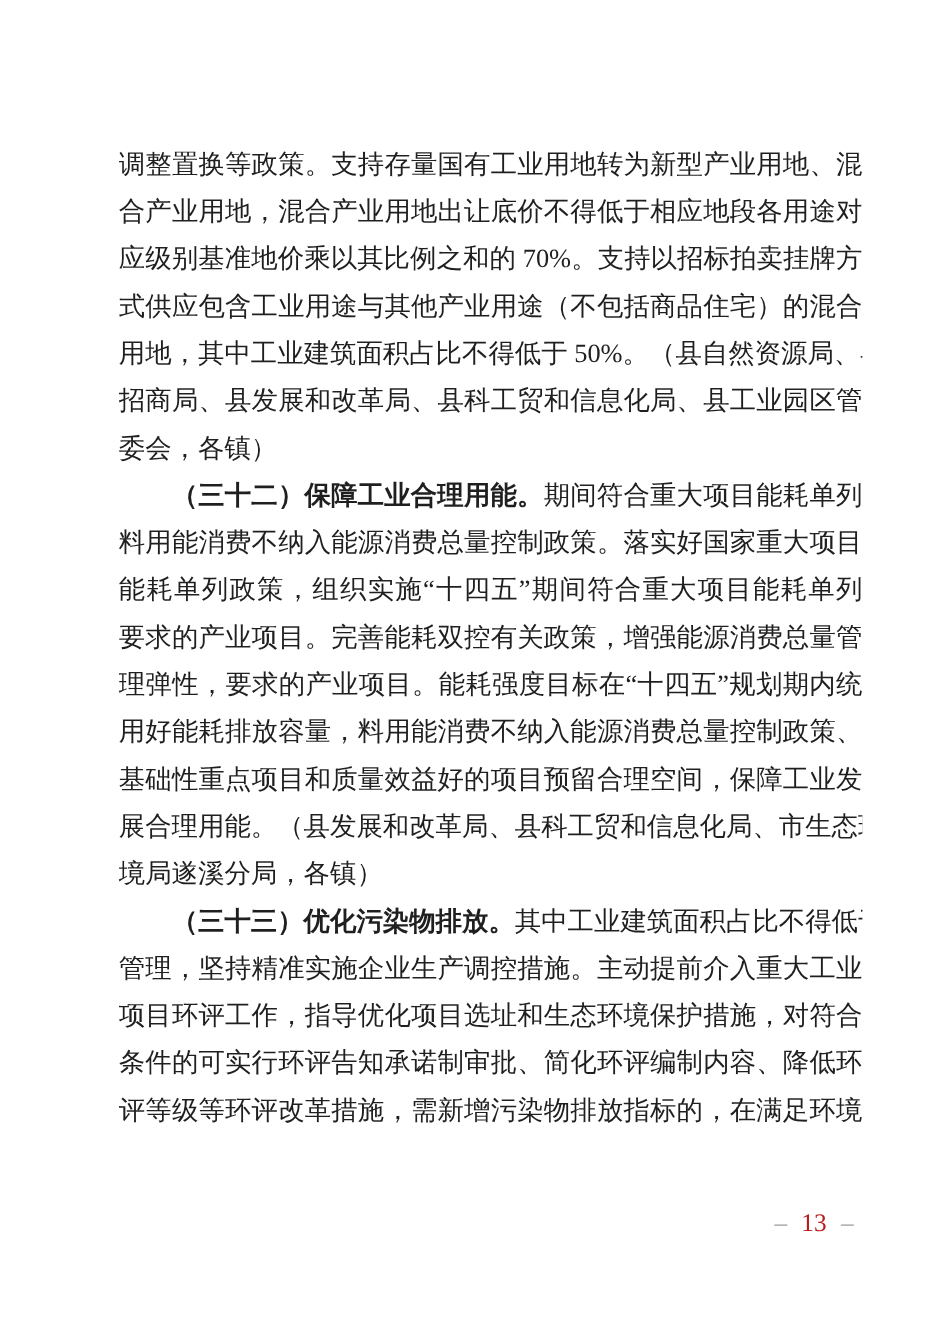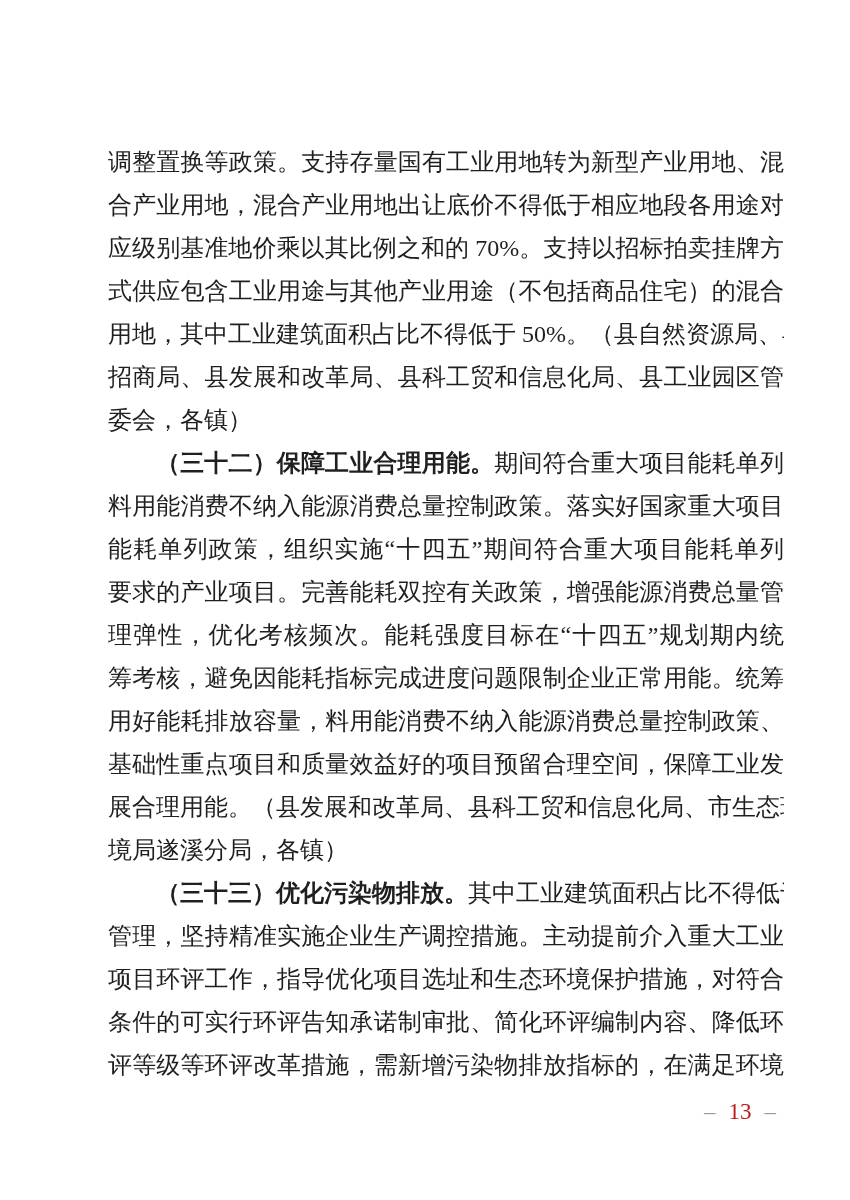--- a/index.html
+++ b/index.html
@@ -11,21 +11,21 @@
   .page {
     position: relative;
     width: 850px;
     height: 1200px;
     background: #ffffff;
     overflow: hidden;
   }
   .body-text {
     position: absolute;
     left: 108px;
-    top: 141px;
+    top: 129px;
     width: 676px;
     color: #1f1f1f;
     font-size: 24px;
   }
   .line {
     height: 43px;
     line-height: 43px;
     text-align: justify;
     text-align-last: justify;
     text-justify: inter-character;
@@ -69,22 +69,21 @@
       <div class="line"><span>合产业用地，混合产业用地出让底价不得低于相应地段各用途对</span></div>
       <div class="line"><span>应级别基准地价乘以其比例之和的 70%。支持以招标拍卖挂牌方</span></div>
       <div class="line"><span>式供应包含工业用途与其他产业用途（不包括商品住宅）的混合</span></div>
       <div class="line"><span>用地，其中工业建筑面积占比不得低于 50%。（县自然资源局、县</span></div>
       <div class="line"><span>招商局、县发展和改革局、县科工贸和信息化局、县工业园区管</span></div>
       <div class="line short"><span>委会，各镇）</span></div>
       <div class="line indent"><span class="kai">（三十二）保障工业合理用能。</span><span>期间符合重大项目能耗单列</span></div>
       <div class="line"><span>料用能消费不纳入能源消费总量控制政策。落实好国家重大项目</span></div>
       <div class="line"><span>能耗单列政策，组织实施“十四五”期间符合重大项目能耗单列</span></div>
       <div class="line"><span>要求的产业项目。完善能耗双控有关政策，增强能源消费总量管</span></div>
-      <div class="line"><span>理弹性，优化考核频次。能耗强度目标在“十四五”规划期内统</span></div>
-      <div class="line"><span>筹考核，避免因能耗指标完成进度问题限制企业正常用能。统筹</span></div>
+      <div class="line"><span>理弹性，要求的产业项目。能耗强度目标在“十四五”规划期内统</span></div>
       <div class="line"><span>用好能耗排放容量，料用能消费不纳入能源消费总量控制政策、</span></div>
       <div class="line"><span>基础性重点项目和质量效益好的项目预留合理空间，保障工业发</span></div>
       <div class="line"><span>展合理用能。（县发展和改革局、县科工贸和信息化局、市生态环</span></div>
       <div class="line short"><span>境局遂溪分局，各镇）</span></div>
       <div class="line indent"><span class="kai">（三十三）优化污染物排放。</span><span>其中工业建筑面积占比不得低于</span></div>
       <div class="line"><span>管理，坚持精准实施企业生产调控措施。主动提前介入重大工业</span></div>
       <div class="line"><span>项目环评工作，指导优化项目选址和生态环境保护措施，对符合</span></div>
       <div class="line"><span>条件的可实行环评告知承诺制审批、简化环评编制内容、降低环</span></div>
       <div class="line"><span>评等级等环评改革措施，需新增污染物排放指标的，在满足环境</span></div>
     </div>

